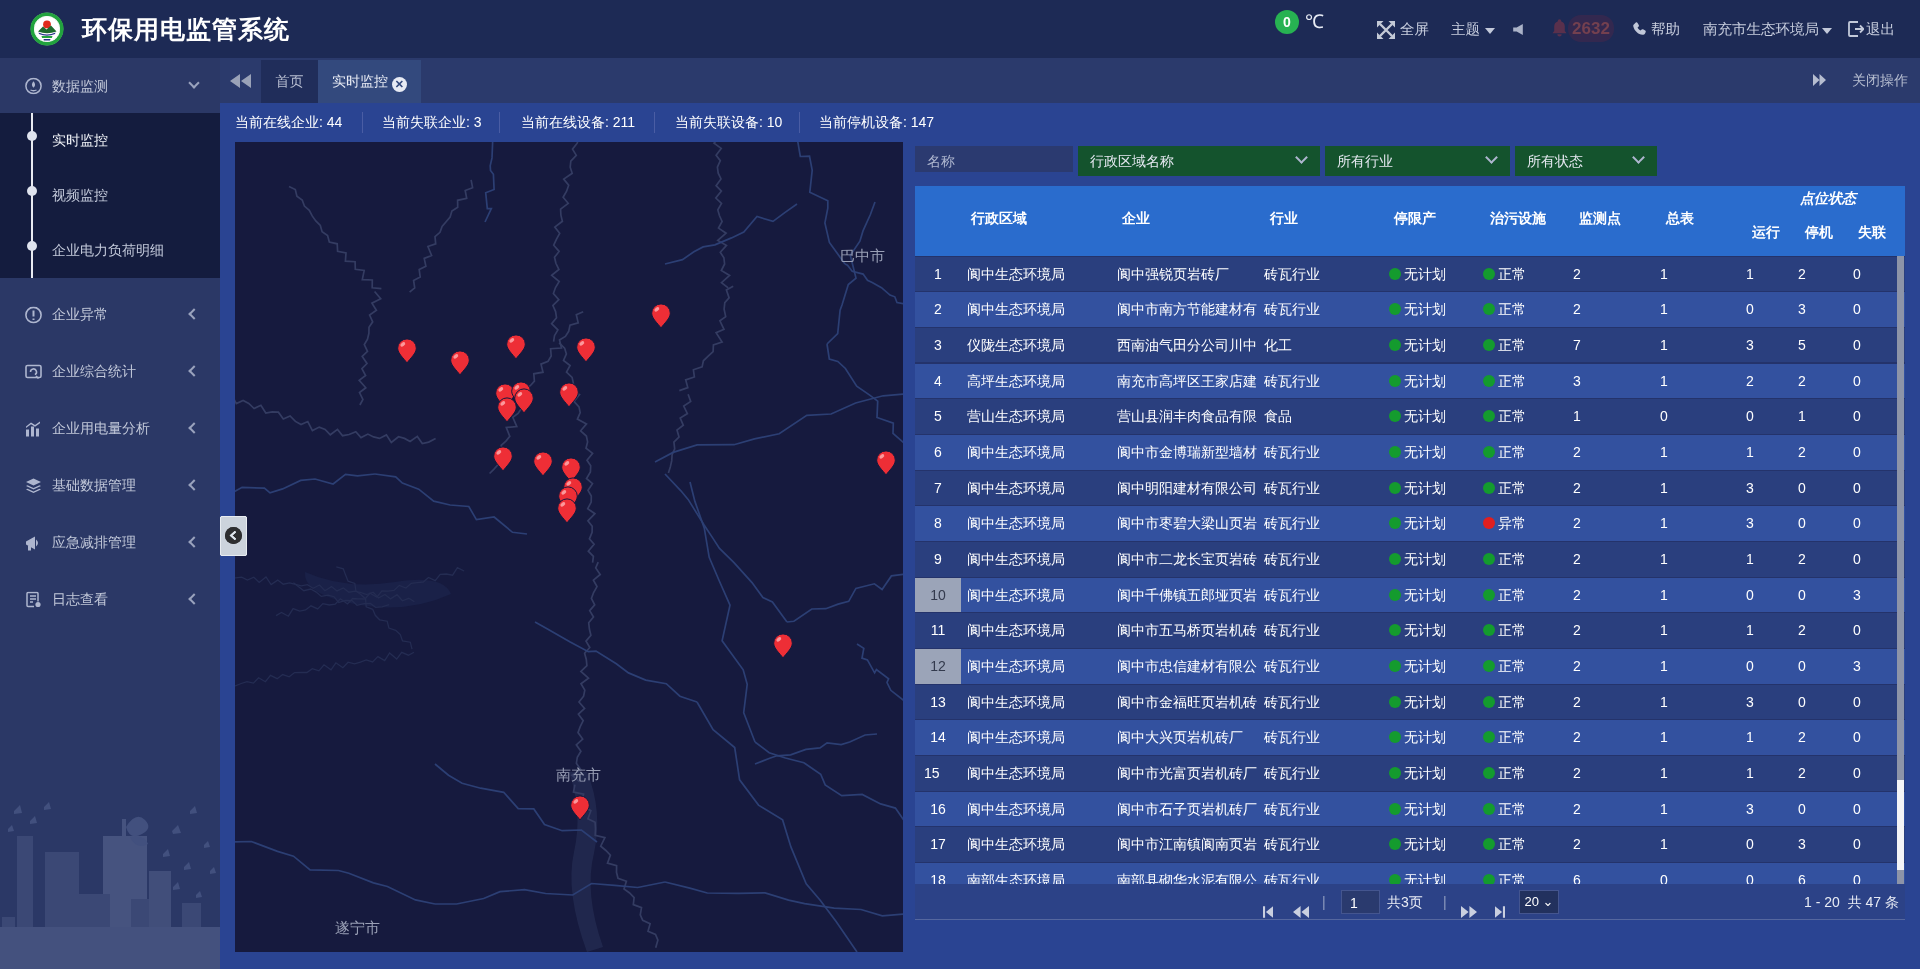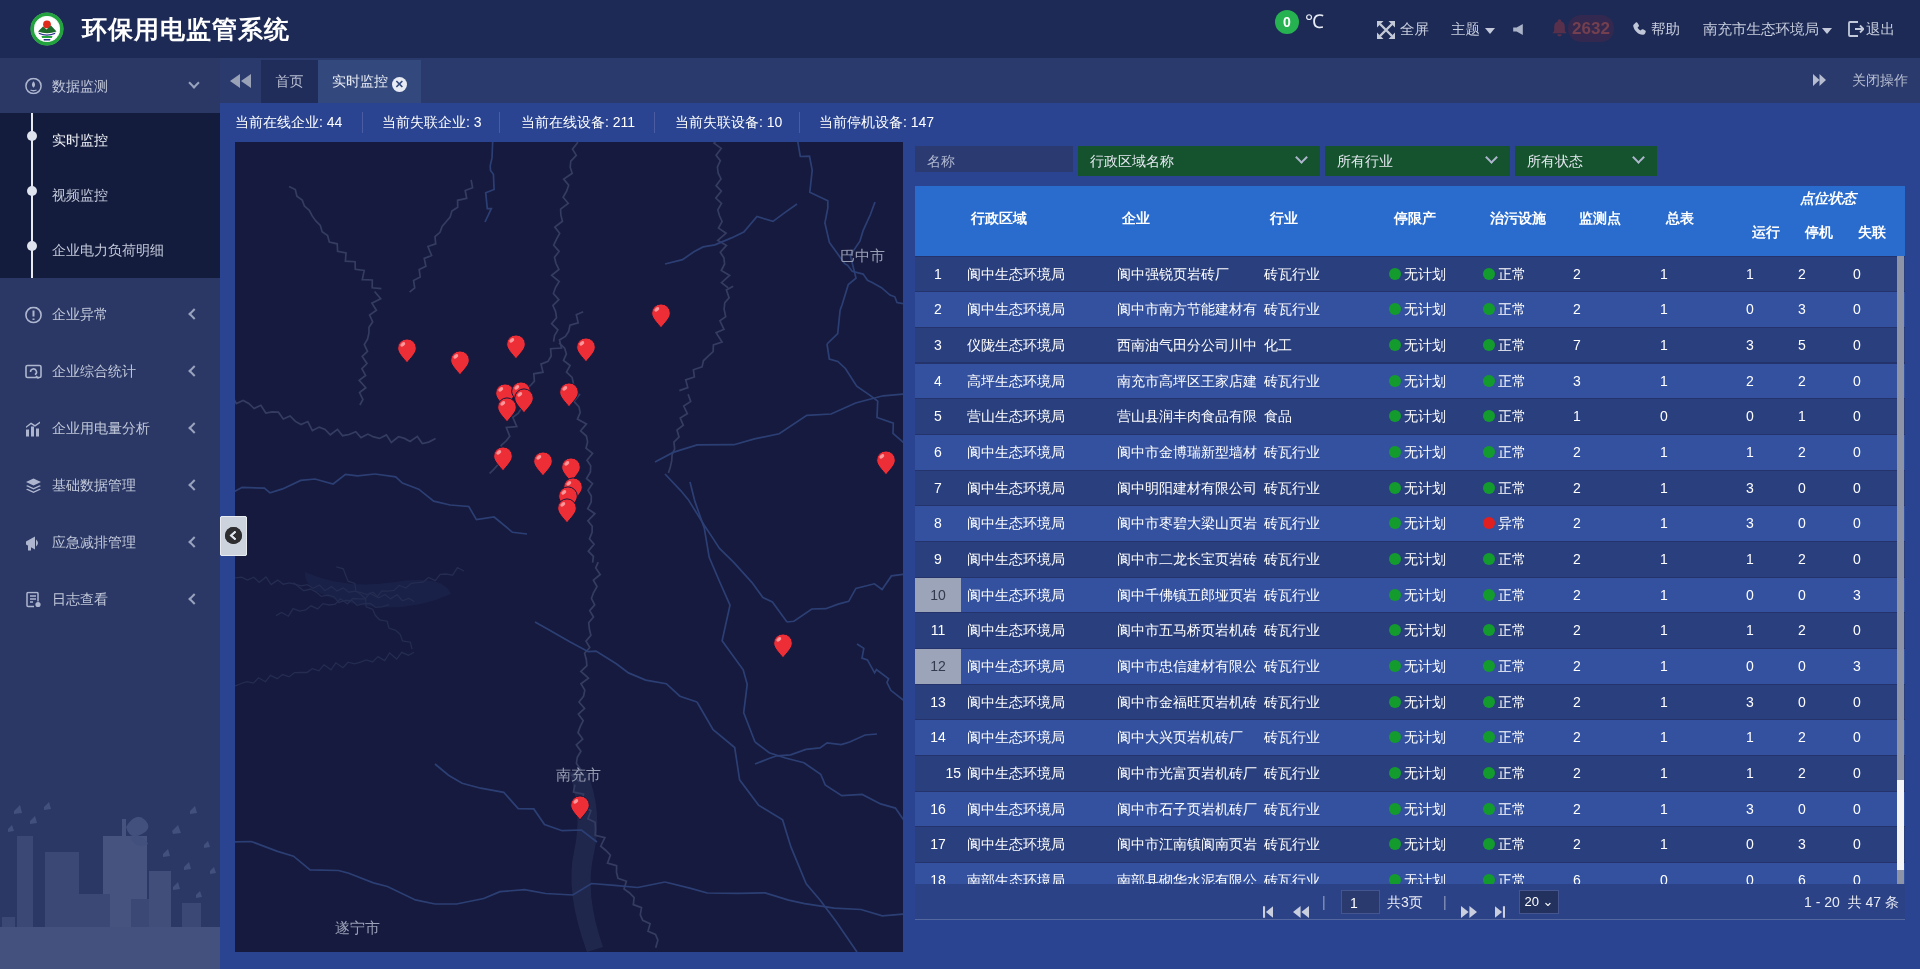--- a/index.html
+++ b/index.html
@@ -538,21 +538,21 @@
 <div class="td" style="left:349px;width:120px;">砖瓦行业</div>
 <div class="td" style="left:474px;"><span class="dot"></span>无计划</div>
 <div class="td" style="left:568px;"><span class="dot"></span>正常</div>
 <div class="td" style="left:640px;width:44px;text-align:center;">2</div>
 <div class="td" style="left:727px;width:44px;text-align:center;">1</div>
 <div class="td" style="left:813px;width:44px;text-align:center;">1</div>
 <div class="td" style="left:865px;width:44px;text-align:center;">2</div>
 <div class="td" style="left:920px;width:44px;text-align:center;">0</div>
 </div>
 <div class="trow" style="top:613.9px;background:#2a3f7e;height:34.7px;">
-<div class="td" style="left:0;width:46px;text-align:right;">15</div>
+<div class="td" style="left:9px;width:46px;text-align:left;">15</div>
 <div class="td" style="left:52px;width:148px;">阆中生态环境局</div>
 <div class="td" style="left:202px;width:145px;">阆中市光富页岩机砖厂</div>
 <div class="td" style="left:349px;width:120px;">砖瓦行业</div>
 <div class="td" style="left:474px;"><span class="dot"></span>无计划</div>
 <div class="td" style="left:568px;"><span class="dot"></span>正常</div>
 <div class="td" style="left:640px;width:44px;text-align:center;">2</div>
 <div class="td" style="left:727px;width:44px;text-align:center;">1</div>
 <div class="td" style="left:813px;width:44px;text-align:center;">1</div>
 <div class="td" style="left:865px;width:44px;text-align:center;">2</div>
 <div class="td" style="left:920px;width:44px;text-align:center;">0</div>

